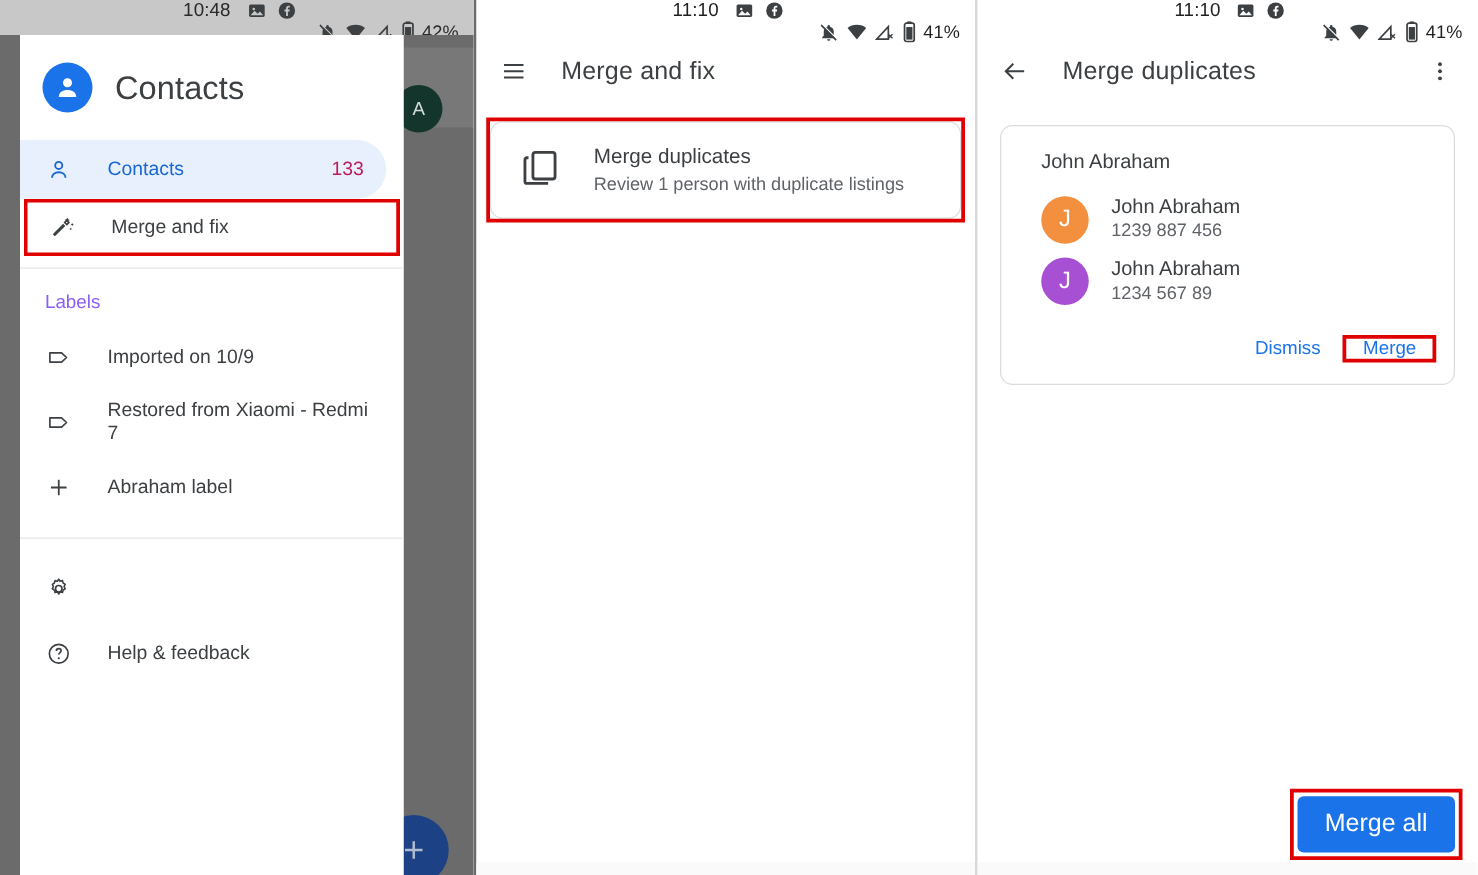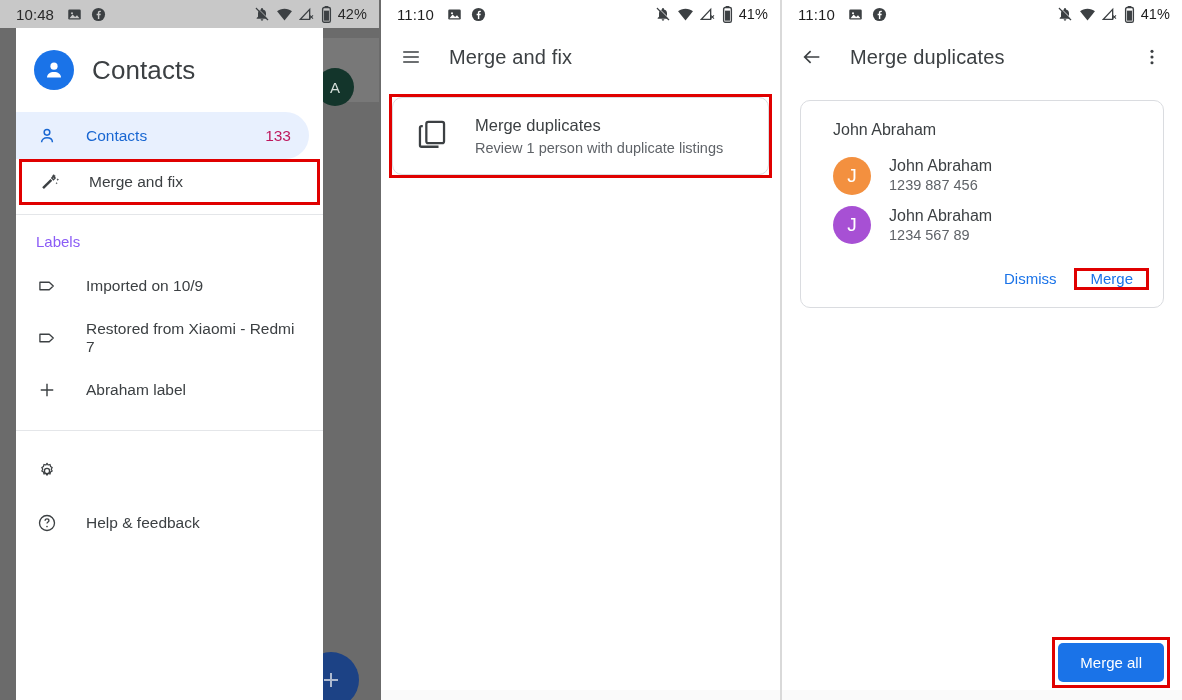--- a/index.html
+++ b/index.html
@@ -15,23 +15,24 @@
   .panel { position: relative; height: 700px; background: #fff; overflow: hidden; }
   .panel-1 { width: 379px; }
   .panel-2 { width: 401px; border-left: 2px solid #6b6b6b; }
   .panel-3 { width: 402px; border-left: 2px solid #d9d9d9; }
 
   
   .statusbar {
     height: 28px; display: flex; align-items: center;
     padding: 0 12px 0 16px; font-size: 14.5px; color: #202124;
     letter-spacing: .1px;
+    flex-direction: column;
   }
   .sb-left { display: flex; align-items: center; gap: 9px; }
-  .sb-right { display: flex; align-items: flex-start; gap: 6px; margin-left: auto; }
+  .sb-right { display: flex; align-items: center; gap: 6px; margin-left: auto; }
   .sb-time { font-size: 15px; color: #1f1f1f; margin-right: 4px; }
   .sb-pct { font-size: 14.5px; color: #1f1f1f; }
   .statusbar.dim { background: #c8c8c8; }
   .statusbar.dim .sb-time, .statusbar.dim .sb-pct { color: #2a2a2a; }
   .sb-icon svg { display: block; }
 
   
   .p1-wrap { position: relative; height: 672px; }
   .drawer {
     position: absolute; top: 0; left: 16px; width: 307px; height: 672px;
@@ -139,21 +140,21 @@
   .hl-inline::after {
     content: ""; position: absolute; inset: -2px -2px -2px -2px;
     border: 3px solid #e00000; pointer-events: none;
   }
   .merge-all-wrap { position: absolute; right: 12px; bottom: 12px; padding: 6px; }
   .merge-all-wrap::after {
     content: ""; position: absolute; inset: 0; border: 3px solid #e00000;
     pointer-events: none;
   }
   .btn-primary {
-    background: #1a73e8; color: #fff; font-size: 15px;
+    background: #1a73e8; color: #fff; font-size: 20px;
     padding: 11px 22px; border-radius: 5px; border: none;
     font-family: "Liberation Sans", sans-serif;
   }
   .navbar-hint { position: absolute; left: 0; right: 0; bottom: 0; height: 10px; background: #fafafa; }
 </style>
 </head>
 <body>
 
 <div class="screen">
 

